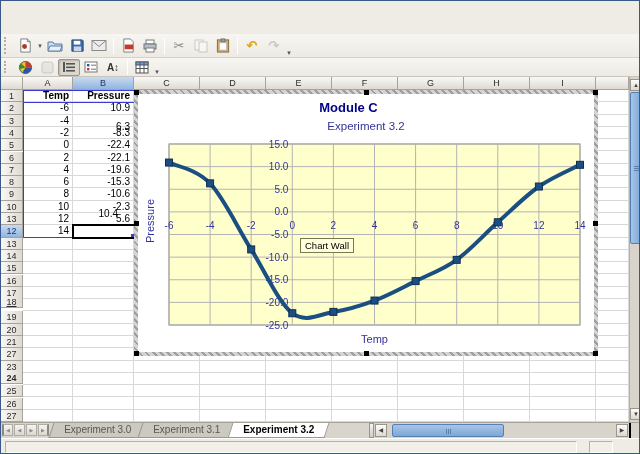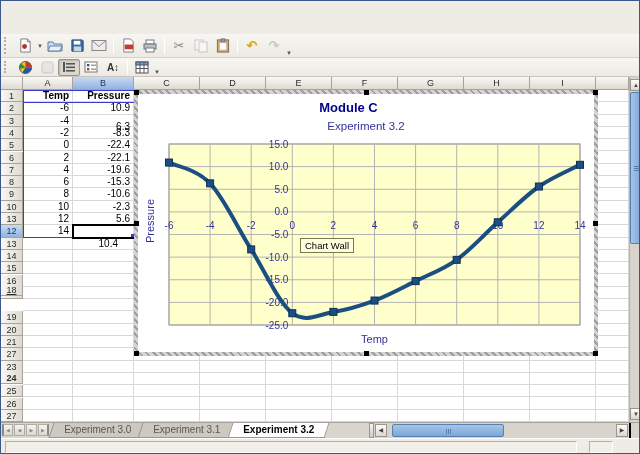--- a/index.html
+++ b/index.html
@@ -246,21 +246,21 @@
         <div class="rowhdr" style="top: 99.1px; height: 12.3px; line-height: 12.3px;">8</div>
         <div class="rowhdr" style="top: 111.4px; height: 12.3px; line-height: 12.3px;">9</div>
         <div class="rowhdr" style="top: 123.7px; height: 12.3px; line-height: 12.3px;">10</div>
         <div class="rowhdr" style="top: 136px; height: 12.3px; line-height: 12.3px;">13</div>
         <div class="rowhdr sel" style="top: 148.3px; height: 12.3px; line-height: 12.3px;">12</div>
         <div class="rowhdr" style="top: 160.6px; height: 12.3px; line-height: 12.3px;">13</div>
         <div class="rowhdr" style="top: 172.9px; height: 12.3px; line-height: 12.3px;">14</div>
         <div class="rowhdr" style="top: 185.2px; height: 12.3px; line-height: 12.3px;">15</div>
         <div class="rowhdr" style="top: 197.5px; height: 12.3px; line-height: 12.3px;">16</div>
         <div class="rowhdr" style="top: 209.8px; height: 12.3px; line-height: 12.3px;">17</div>
-        <div class="rowhdr" style="top: 207px; height: 12.3px; line-height: 12.3px; text-decoration: underline;">18</div>
+        <div class="rowhdr" style="top: 219px; height: 12.3px; line-height: 12.3px; text-decoration: underline;">18</div>
         <div class="rowhdr" style="top: 234.4px; height: 12.3px; line-height: 12.3px;">19</div>
         <div class="rowhdr" style="top: 246.7px; height: 12.3px; line-height: 12.3px;">20</div>
         <div class="rowhdr" style="top: 259px; height: 12.3px; line-height: 12.3px;">21</div>
         <div class="rowhdr" style="top: 271.3px; height: 12.3px; line-height: 12.3px;">27</div>
         <div class="rowhdr" style="top: 283.6px; height: 12.3px; line-height: 12.3px;">23</div>
         <div class="rowhdr" style="top: 295px; height: 12.3px; line-height: 12.3px; font-weight: bold;">24</div>
         <div class="rowhdr" style="top: 308.2px; height: 12.3px; line-height: 12.3px;">25</div>
         <div class="rowhdr" style="top: 320.5px; height: 12.3px; line-height: 12.3px;">26</div>
         <div class="rowhdr" style="top: 332.8px; height: 12.3px; line-height: 12.3px;">27</div>
       </div>
@@ -291,21 +291,21 @@
         <div class="cell" style="left: 50px; width: 60px; top: 73.8px;">-19.6</div>
         <div class="cell" style="left: 0px; width: 49px; top: 86.1px;">6</div>
         <div class="cell" style="left: 50px; width: 60px; top: 86.1px;">-15.3</div>
         <div class="cell" style="left: 0px; width: 49px; top: 98.4px;">8</div>
         <div class="cell" style="left: 50px; width: 60px; top: 98.4px;">-10.6</div>
         <div class="cell" style="left: 0px; width: 49px; top: 110.7px;">10</div>
         <div class="cell" style="left: 50px; width: 60px; top: 110.7px;">-2.3</div>
         <div class="cell" style="left: 0px; width: 49px; top: 123px;">12</div>
         <div class="cell" style="left: 50px; width: 60px; top: 123px;">5.6</div>
         <div class="cell" style="left: 0px; width: 49px; top: 135.3px;">14</div>
-        <div class="cell" style="left: 50px; width: 48px; top: 148px;">10.4</div>
+        <div class="cell" style="left: 50px; width: 48px; top: 118px;">10.4</div>
       </div>
 
     <div class="range-border" style="left:22px; top:13px; width:112px; height:148px;"></div>
     <div class="range-border" style="left:22px; top:13px; width:112px; height:13px;"></div>
     <div class="range-handle" style="left:130px; top:157px;"></div>
     <div class="cell-cursor" style="left:71px; top:147px; width:64px; height:15px;"></div>
 
     <div class="chart-frame">
       <div class="chart-inner">
         <div class="chart-title">Module C</div>

